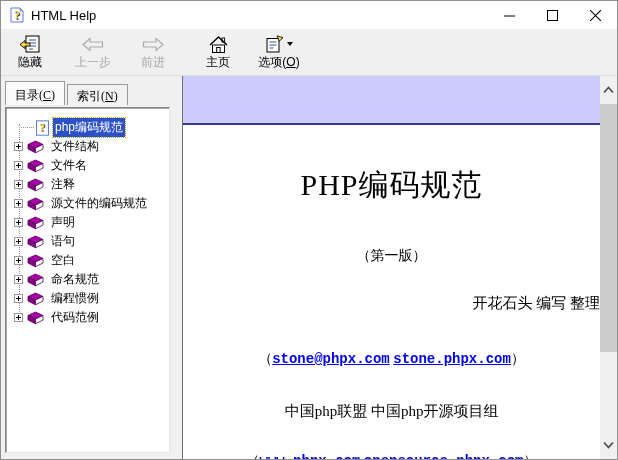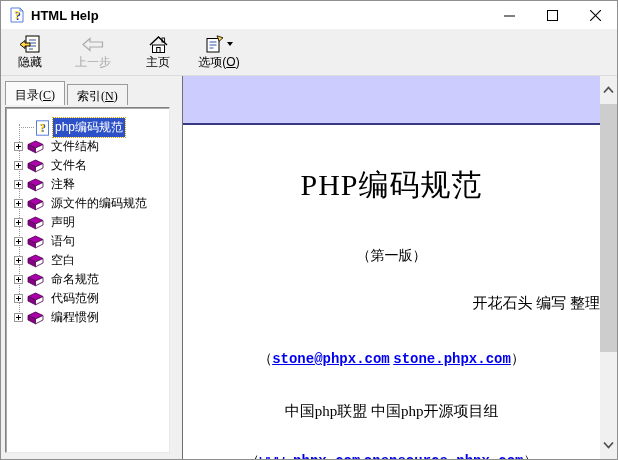--- a/index.html
+++ b/index.html
@@ -2,21 +2,21 @@
 <html><head>
 <meta charset="utf-8">
 <style>
   * { margin:0; padding:0; box-sizing:border-box; }
   html,body { width:618px; height:460px; font-family:"Liberation Sans","DejaVu Sans",sans-serif; }
   .window { width:618px; height:460px; border:1px solid #8f8f8f; background:#fff; display:flex; flex-direction:column; overflow:hidden; }
 
   
   .titlebar { height:28px; background:#ffffff; display:flex; align-items:center; flex:0 0 auto; }
   .app-icon { width:16px; height:16px; margin:0 6px 0 8px; flex:0 0 auto; }
-  .title-text { font-size:13px; color:#000;font-weight:bold; }
+  .title-text { font-size:13px; color:#000; }
   .tb-spacer { flex:1; }
   .win-btn { width:43px; height:28px; display:flex; align-items:center; justify-content:center; }
   .win-btn svg { display:block; }
 
   
   .toolbar { height:47px; background:#f0f0f0; border-bottom:1px solid #dcdcdc; display:flex; align-items:flex-start; padding:3px 0 0 4px; flex:0 0 auto; }
   .tb-btn { display:flex; flex-direction:column; align-items:center; justify-content:flex-start; height:42px; padding-top:1px; }
   .tb-btn .ic { height:22px; display:flex; align-items:center; justify-content:center; }
   .tb-btn .lb { font-size:12px; color:#000; line-height:14px; white-space:nowrap; }
   .tb-btn.disabled .lb { color:#a6a6a6; }
@@ -115,20 +115,28 @@
       <span class="lb">隐藏</span>
     </div>
     <div class="tb-btn b-back disabled">
       <span class="ic">
         <svg width="24" height="15" viewBox="0 0 24 15">
           <path d="M9 1.5 L2 7.5 L9 13.5 V10 H21.5 V5 H9 Z" fill="#f0f0f0" stroke="#ababab" stroke-width="1.2"></path>
         </svg>
       </span>
       <span class="lb">上一步</span>
     </div>
+    <div class="tb-btn b-fwd disabled">
+      <span class="ic">
+        <svg width="24" height="15" viewBox="0 0 24 15">
+          <path d="M15 1.5 L22 7.5 L15 13.5 V10 H2.5 V5 H15 Z" fill="#f0f0f0" stroke="#ababab" stroke-width="1.2"></path>
+        </svg>
+      </span>
+      <span class="lb">前进</span>
+    </div>
     <div class="tb-btn b-home">
       <span class="ic">
         <svg width="21" height="19" viewBox="0 0 21 19">
           <rect x="14" y="3" width="2.6" height="4" fill="#fff" stroke="#000" stroke-width="0.9"></rect>
           <path d="M2 10 L10.5 2 L19 10" fill="none" stroke="#000" stroke-width="1.4"></path>
           <rect x="4.5" y="10" width="12" height="7.5" fill="#fff" stroke="#000" stroke-width="1"></rect>
           <rect x="8.7" y="12.5" width="3.4" height="5" fill="#fff" stroke="#000" stroke-width="1"></rect>
         </svg>
       </span>
       <span class="lb">主页</span>
@@ -248,31 +256,31 @@
           <span class="tlabel">命名规范</span>
         </div>
 
         <div class="trow">
           <span class="expander"></span>
           <svg class="bookic" width="17" height="14" viewBox="0 0 17 14">
               <path d="M8.5 1 L16 4.5 L8.5 8 L1 4.5 Z" fill="#aa00aa" stroke="#4d004d" stroke-width="0.8"></path>
               <path d="M1 4.5 L1 9 L8.5 12.8 L8.5 8 Z" fill="#880088" stroke="#4d004d" stroke-width="0.8"></path>
               <path d="M16 4.5 L16 9 L8.5 12.8 L8.5 8 Z" fill="#ffffff" stroke="#4d004d" stroke-width="0.8"></path>
             </svg>
+          <span class="tlabel">编程惯例</span>
+        </div>
+
+        <div class="trow">
+          <span class="expander"></span>
+          <svg class="bookic" width="17" height="14" viewBox="0 0 17 14">
+              <path d="M8.5 1 L16 4.5 L8.5 8 L1 4.5 Z" fill="#aa00aa" stroke="#4d004d" stroke-width="0.8"></path>
+              <path d="M1 4.5 L1 9 L8.5 12.8 L8.5 8 Z" fill="#880088" stroke="#4d004d" stroke-width="0.8"></path>
+              <path d="M16 4.5 L16 9 L8.5 12.8 L8.5 8 Z" fill="#ffffff" stroke="#4d004d" stroke-width="0.8"></path>
+            </svg>
           <span class="tlabel">代码范例</span>
-        </div>
-
-        <div class="trow">
-          <span class="expander"></span>
-          <svg class="bookic" width="17" height="14" viewBox="0 0 17 14">
-              <path d="M8.5 1 L16 4.5 L8.5 8 L1 4.5 Z" fill="#aa00aa" stroke="#4d004d" stroke-width="0.8"></path>
-              <path d="M1 4.5 L1 9 L8.5 12.8 L8.5 8 Z" fill="#880088" stroke="#4d004d" stroke-width="0.8"></path>
-              <path d="M16 4.5 L16 9 L8.5 12.8 L8.5 8 Z" fill="#ffffff" stroke="#4d004d" stroke-width="0.8"></path>
-            </svg>
-          <span class="tlabel">编程惯例</span>
         </div>
 
       </div>
     </div>
 
     <div class="content">
       <div class="doc">
         <div class="banner"></div>
         <div class="doc-title">PHP编码规范</div>
         <div class="doc-edition">（第一版）</div>

